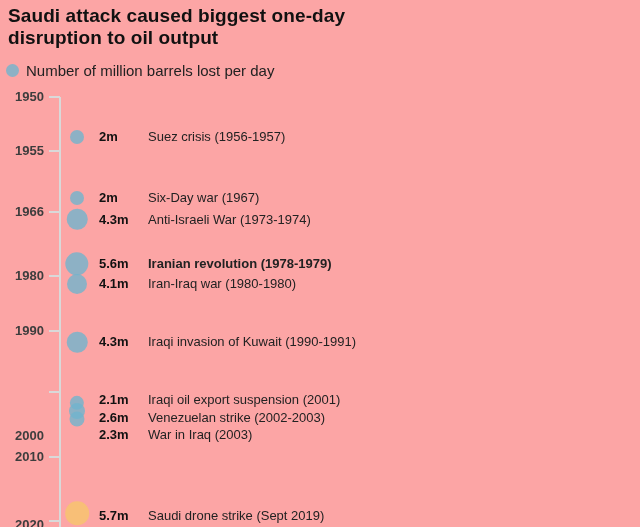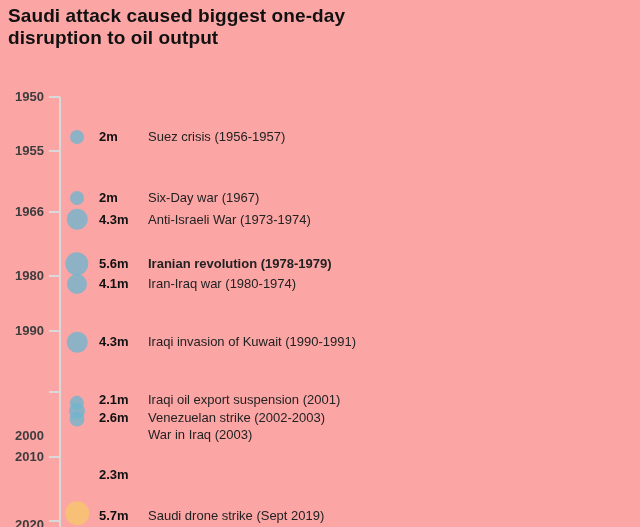--- a/index.html
+++ b/index.html
@@ -43,20 +43,24 @@
     position:absolute;left:148px;height:16px;line-height:16px;
     font-size:13px;font-weight:400;color:#222222;white-space:nowrap;
   }
 </style>
 </head>
 <body>
 
 <div id="page">
   <h1 class="title">Saudi attack caused biggest one-day disruption to oil output</h1>
 
+  <div class="legend">
+    <span class="legend-dot" style="background: rgba(113, 180, 205, 0.8);"></span>
+    <span class="legend-label">Number of million barrels lost per day</span>
+  </div>
 
   <div class="plot">
     <div class="axis-line" style="background: rgb(217, 217, 217);"></div>
 
   <div class="tick" style="top: 96px;"></div>
       <div class="tick-label" style="top: 90px;">1950</div>
       <div class="tick" style="top: 150px;"></div>
       <div class="tick-label" style="top: 144px;">1955</div>
       <div class="tick" style="top: 211px;"></div>
       <div class="tick-label" style="top: 205px;">1966</div>
@@ -77,30 +81,30 @@
       <div class="value-label" style="top: 190px;">2m</div>
       <div class="event-label" style="top: 190px;">Six-Day war (1967)</div>
       <div class="bubble" style="left: 77px; top: 219px; height: 20.5px; width: 20.5px; background: rgba(113, 180, 205, 0.8);"></div>
       <div class="value-label" style="top: 212px;">4.3m</div>
       <div class="event-label" style="top: 212px;">Anti-Israeli War (1973-1974)</div>
       <div class="bubble" style="left: 77px; top: 264px; height: 23.4px; width: 23.4px; background: rgba(113, 180, 205, 0.8);"></div>
       <div class="value-label" style="top: 256px;">5.6m</div>
       <div class="event-label" style="top: 256px; font-weight: bold;">Iranian revolution (1978-1979)</div>
       <div class="bubble" style="left: 77px; top: 284px; height: 20px; width: 20px; background: rgba(113, 180, 205, 0.8);"></div>
       <div class="value-label" style="top: 276px;">4.1m</div>
-      <div class="event-label" style="top: 276px;">Iran-Iraq war (1980-1974)</div>
+      <div class="event-label" style="top: 276px;">Iran-Iraq war (1980-1980)</div>
       <div class="bubble" style="left: 77px; top: 342px; height: 20.5px; width: 20.5px; background: rgba(113, 180, 205, 0.8);"></div>
       <div class="value-label" style="top: 334px;">4.3m</div>
       <div class="event-label" style="top: 334px;">Iraqi invasion of Kuwait (1990-1991)</div>
       <div class="bubble" style="left: 77px; top: 403px; height: 14.3px; width: 14.3px; background: rgba(113, 180, 205, 0.8);"></div>
       <div class="value-label" style="top: 392px;">2.1m</div>
       <div class="event-label" style="top: 392px;">Iraqi oil export suspension (2001)</div>
       <div class="bubble" style="left: 77px; top: 411px; height: 16px; width: 16px; background: rgba(113, 180, 205, 0.8);"></div>
       <div class="value-label" style="top: 410px;">2.6m</div>
       <div class="event-label" style="top: 410px;">Venezuelan strike (2002-2003)</div>
       <div class="bubble" style="left: 77px; top: 419px; height: 15px; width: 15px; background: rgba(113, 180, 205, 0.8);"></div>
-      <div class="value-label" style="top: 427px; margin-top: 40px;">2.3m</div>
+      <div class="value-label" style="top: 427px;">2.3m</div>
       <div class="event-label" style="top: 427px;">War in Iraq (2003)</div>
       <div class="bubble" style="left: 77px; top: 513px; height: 23.6px; width: 23.6px; background: rgba(246, 197, 107, 0.8);"></div>
       <div class="value-label" style="top: 508px;">5.7m</div>
       <div class="event-label" style="top: 508px;">Saudi drone strike (Sept 2019)</div>
     </div>
 </div>
 
 </body></html>

